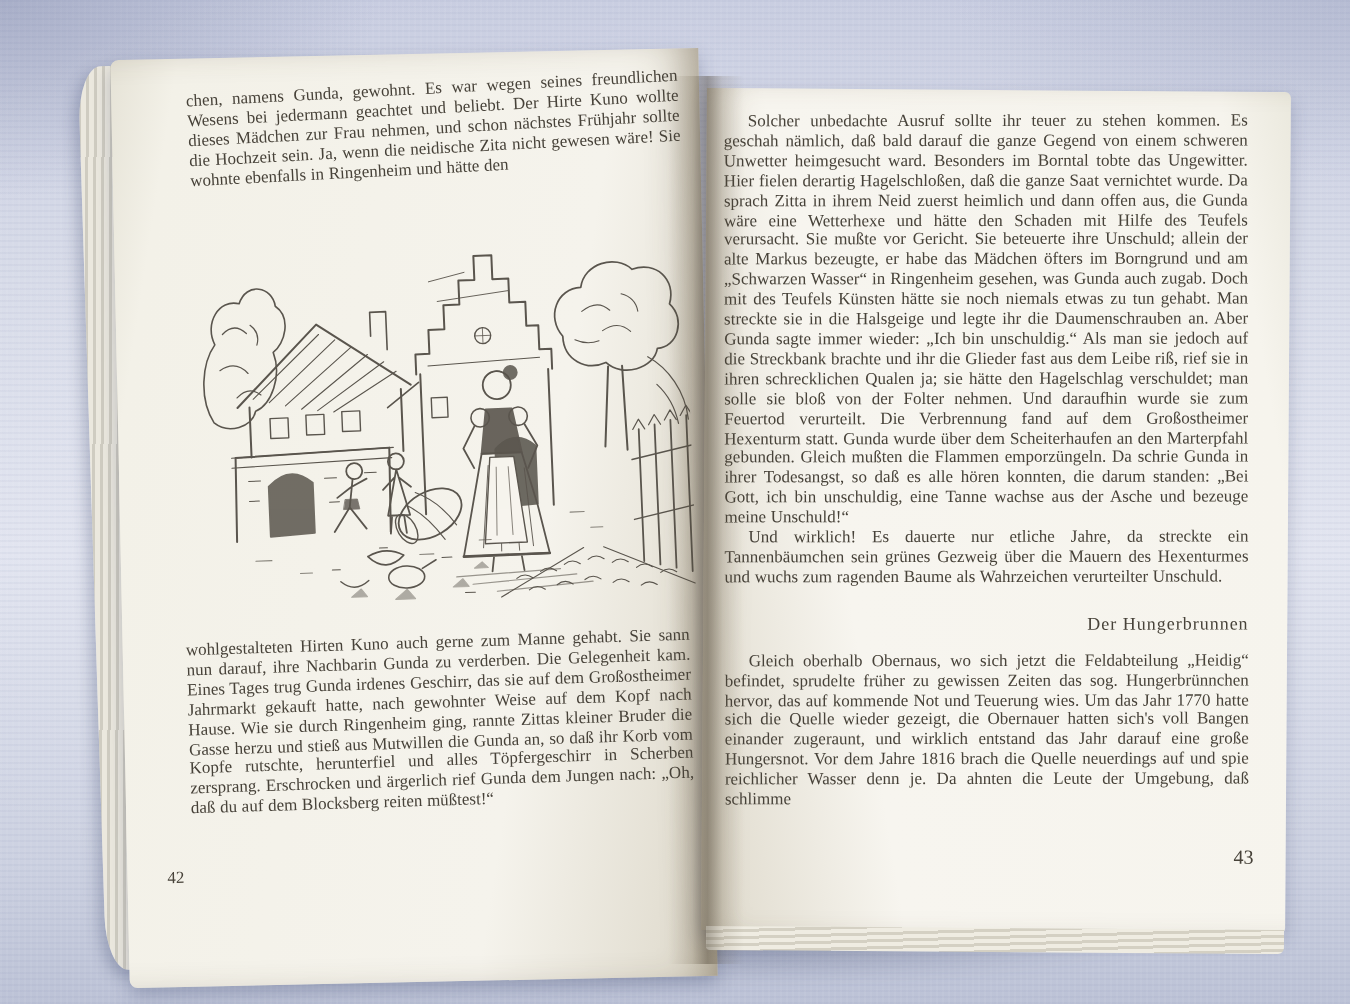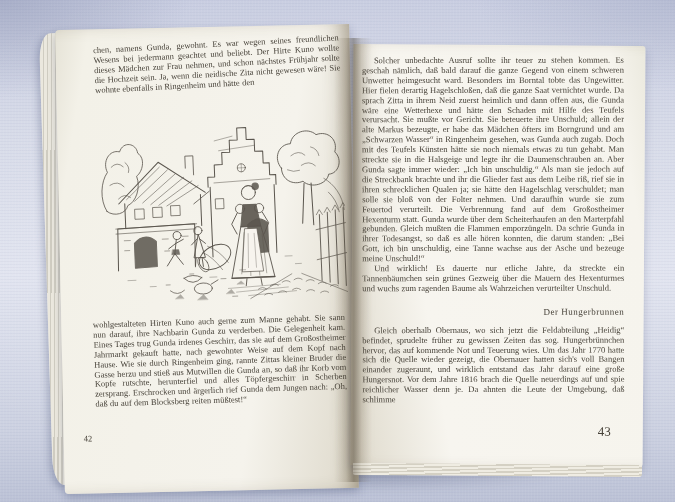--- a/index.html
+++ b/index.html
@@ -62,21 +62,21 @@
   .lp-top{position:absolute;left:38px;top:13px;width:246px;transform:rotate(-1.8deg);}
   .lp-illu{position:absolute;left:38px;top:80px;width:248px;height:196px;transform:rotate(-1.2deg);}
   .lp-bottom{position:absolute;left:32px;top:290px;width:252px;transform:rotate(-.6deg);}
   .lp-num{position:absolute;left:20px;top:404px;font-size:8.5px;color:#474239;}
   .rp-text{position:absolute;left:10px;top:11px;width:262px;transform:rotate(-.5deg);}
   .rp-text p{margin:0;}
   .rp-heading{
     text-align:right;font-weight:normal;font-size:9px;letter-spacing:.5px;
     color:#474239;margin:13px 0 9px 0;
   }
-  .rp-num{position:absolute;right:32px;top:378px;font-size:13px;color:#474239;}
+  .rp-num{position:absolute;right:16px;top:378px;font-size:10px;color:#474239;}
   svg{display:block;}
 </style>
 </head>
 <body>
 
 <div class="scene">
   <div class="book-shadow"></div>
   <div class="page-left-edges"></div>
 
   <div class="page left">

